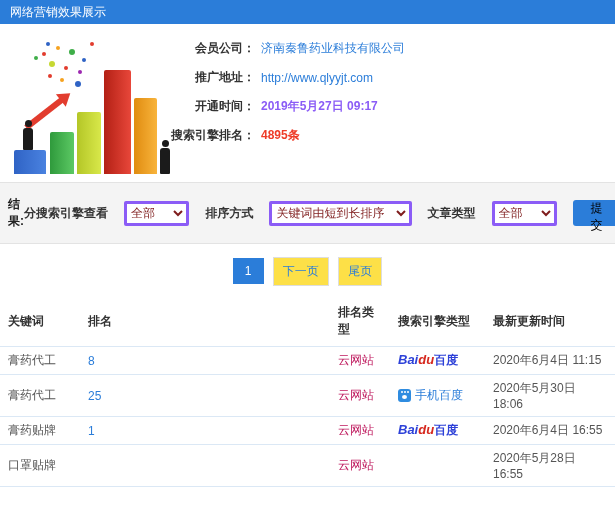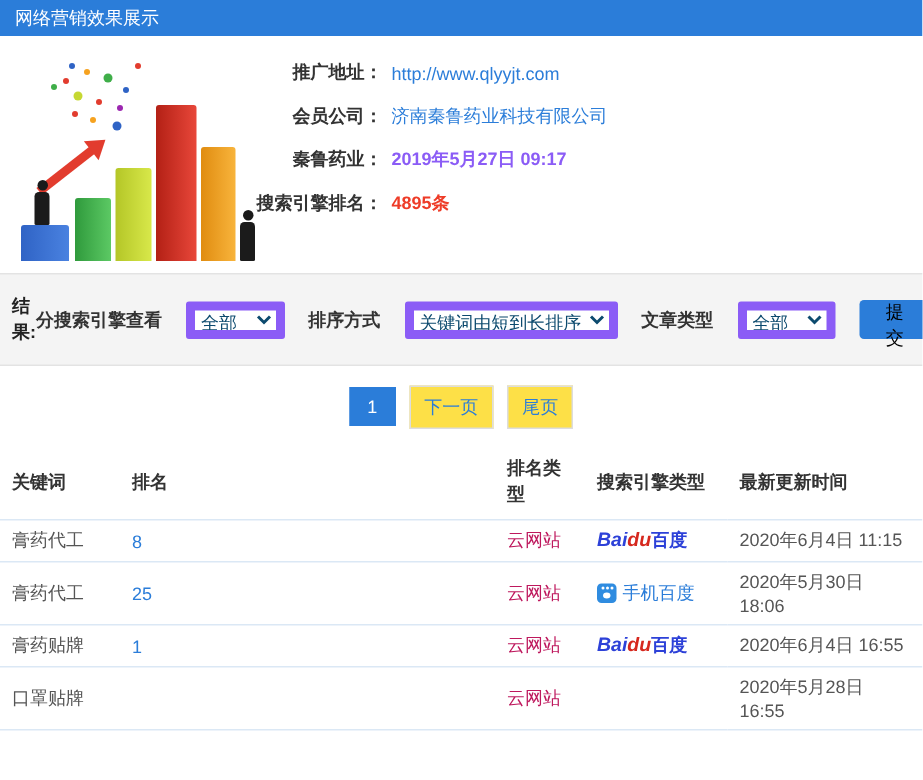--- a/index.html
+++ b/index.html
@@ -37,21 +37,21 @@
   .info-label{width:100px;text-align:right;font-weight:bold;color:#333;flex:none;}
   .info-link{color:var(--accent);text-decoration:none;margin-left:6px;}
   .info-strong{color:#8b5cf6;font-weight:bold;margin-left:6px;}
   .info-red{color:var(--red);font-weight:bold;margin-left:6px;}
   
   .filter-bar{height:62px;background:#f4f4f4;border-top:1px solid #e3e3e3;border-bottom:1px solid #e3e3e3;
     display:flex;align-items:center;padding:0 8px;}
   .result-label{font-weight:bold;color:#222;}
   .filter-controls{margin-left:auto;display:flex;align-items:center;gap:16px;}
   .f-label{font-weight:bold;color:#333;white-space:nowrap;}
-  .f-select{height:25px;font-size:12px;border:6px solid #8b5cf6;background:#fff;color:#0c4a6e;border-radius:2px;}
+  .f-select{height:25px;font-size:12px;border:3px solid #8b5cf6;background:#fff;color:#7f1d1d;border-radius:2px;}
   .sel-s{width:68px;}
   .sel-l{width:148px;}
   .submit-btn{height:26px;padding:0 12px;background:var(--accent);color:#000000;border:none;border-radius:3px;font-size:12px;cursor:pointer;}
   
   .pagination{text-align:center;margin:13px 0 10px;}
   .page-current{display:inline-block;padding:5px 11px;background:var(--accent);color:#fff;border:1px solid var(--accent);}
   .page-btn{display:inline-block;padding:5px 9px;background:#fde047;color:var(--accent);border:1px solid #ddd;text-decoration:none;margin-left:6px;}
   
   .results-table{width:100%;border-collapse:collapse;font-size:12px;table-layout:fixed;}
   .results-table th{font-weight:bold;color:#333;text-align:left;padding:8px;border-bottom:1px solid #dbe8f5;}
@@ -84,29 +84,29 @@
     <div class="bar b-green"></div>
     <div class="bar b-yellow"></div>
     <div class="bar b-red"></div>
     <div class="bar b-orange"></div>
     <div class="arrow"></div>
     <div class="man man-left"></div>
     <div class="man man-right"></div>
   </div>
   <div class="info-fields">
     <div class="info-row">
+      <span class="info-label">会员公司：</span>
+      <a href="#" class="info-link">济南秦鲁药业科技有限公司</a>
+    </div>
+    <div class="info-row">
       <span class="info-label">推广地址：</span>
       <a href="#" class="info-link">http://www.qlyyjt.com</a>
     </div>
     <div class="info-row">
-      <span class="info-label">会员公司：</span>
-      <a href="#" class="info-link">济南秦鲁药业科技有限公司</a>
-    </div>
-    <div class="info-row">
-      <span class="info-label">秦鲁药业：</span>
+      <span class="info-label">开通时间：</span>
       <span class="info-strong">2019年5月27日 09:17</span>
     </div>
     <div class="info-row">
       <span class="info-label">搜索引擎排名：</span>
       <span class="info-red">4895条</span>
     </div>
   </div>
 </div>
 
 <div class="filter-bar">

